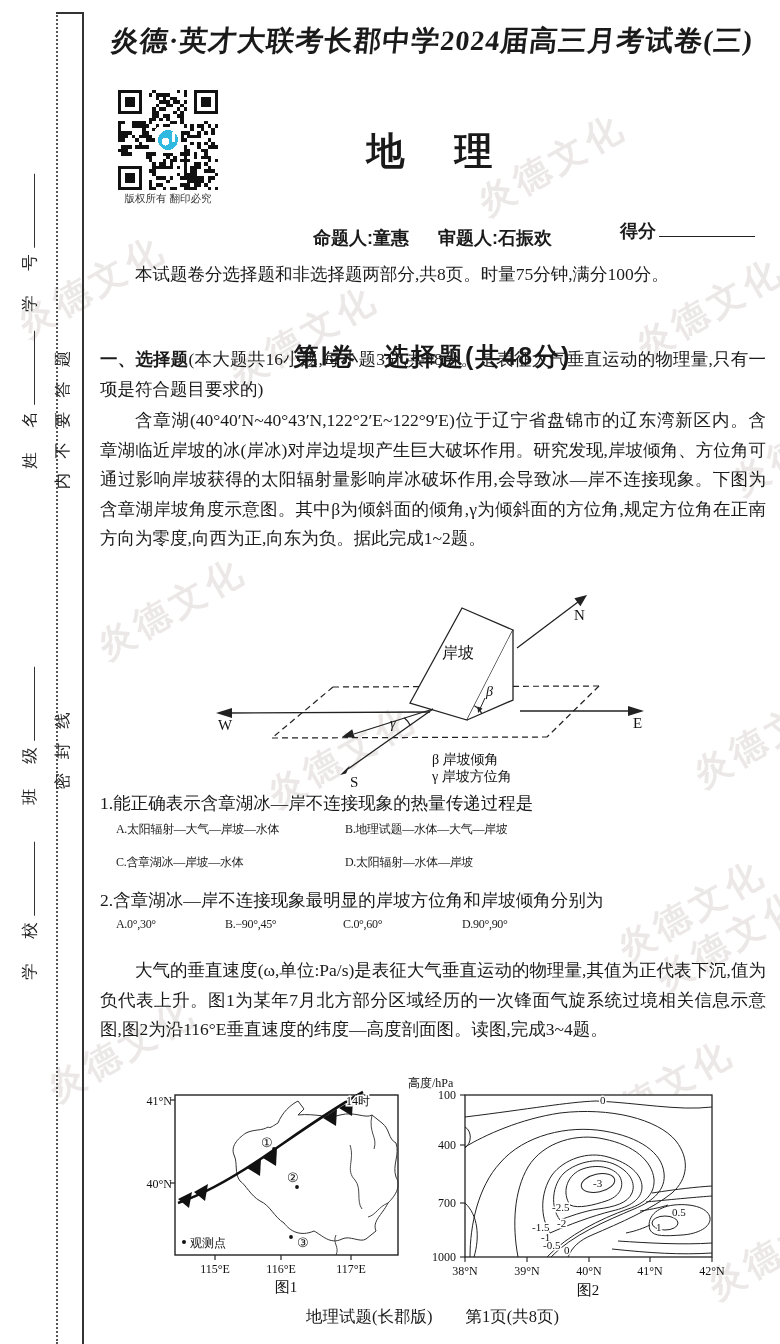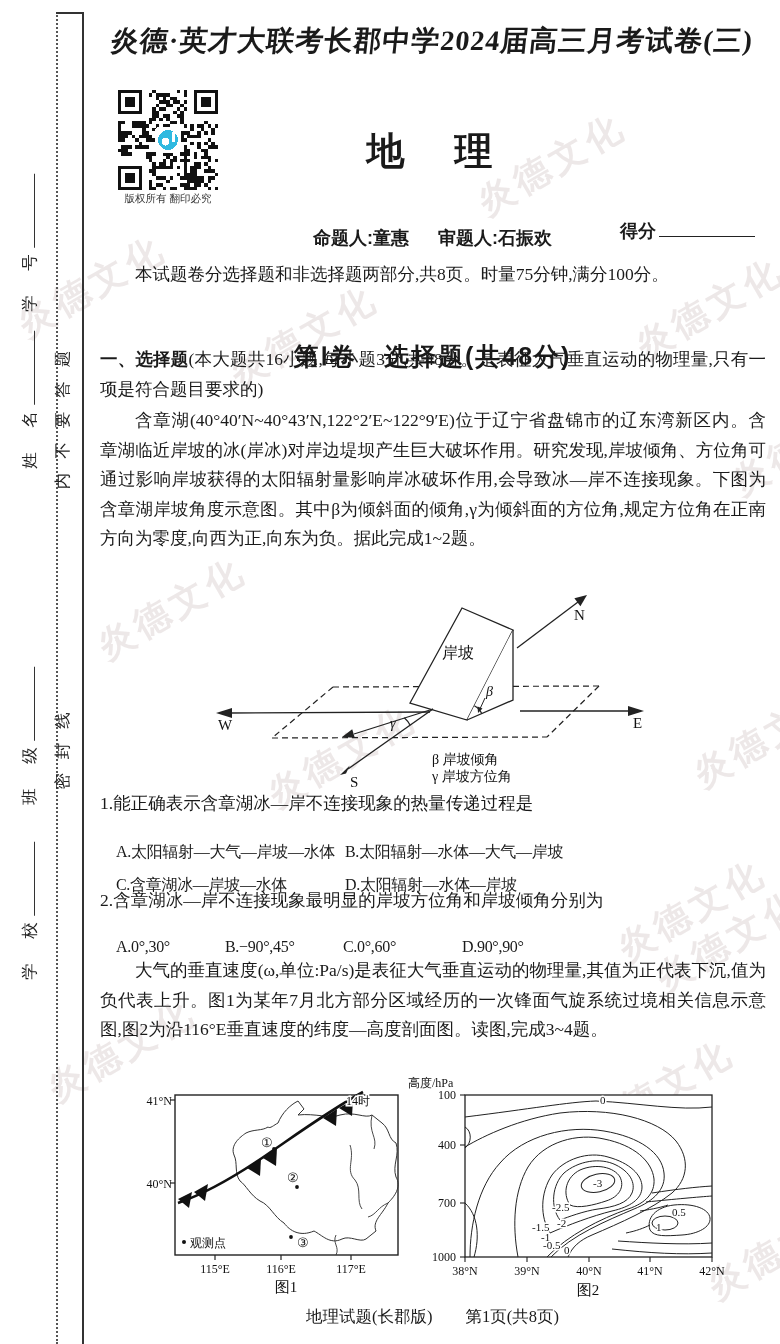--- a/index.html
+++ b/index.html
@@ -34,21 +34,21 @@
   .score { left:620px; top:216px; font-size:18px; font-weight:700; font-family:"Liberation Sans", sans-serif; }
   .score-line { display:inline-block; width:96px; height:20px; border-bottom:1.5px solid #222; margin-left:3px; }
 
   
   .para { left:100px; width:666px; font-size:17.5px; line-height:29.5px; text-align:justify;margin-top:8px; }
   .indent { text-indent:2em; }
   .sec-title { left:100px; top:292px; width:665px; text-align:center; font-size:25px; font-weight:700;
                font-family:"Liberation Sans", sans-serif; letter-spacing:2px;margin-top:48px; }
   .instr-lead { font-weight:700; font-family:Liberation Sans, sans-serif; }
   .stem { left:100px; width:666px; font-size:17.5px; white-space:nowrap; }
-  .opt { position:absolute; font-size:16px; letter-spacing:-0.3px; white-space:nowrap;margin-top:21px; }
+  .opt { position:absolute; font-size:12px; letter-spacing:-0.3px; white-space:nowrap; }
 
   .footer { left:100px; top:1306px; width:665px; text-align:center; font-size:16.5px; }
 
   svg { position:absolute; overflow:visible; }
   svg text { font-family:"Liberation Serif", serif; fill:#111; }
   .halo { paint-order:stroke; stroke:#ffffff; stroke-width:3px; fill:#111; }
 </style>
 </head>
 <body>
 
@@ -169,21 +169,21 @@
     <text x="453" y="148" font-size="15">E</text>
     <text x="38" y="150" font-size="15">W</text>
     <text x="306" y="116" font-size="14" font-style="italic">β</text>
     <text x="210" y="148" font-size="14" font-style="italic">γ</text>
     <text x="252" y="184" font-size="14">β 岸坡倾角</text>
     <text x="252" y="201" font-size="14">γ 岸坡方位角</text>
   </svg>
 
   <div class="abs stem" style="top:791px">1.能正确表示含章湖冰—岸不连接现象的热量传递过程是</div>
   <div class="opt" style="left:116px;top:821px">A.太阳辐射—大气—岸坡—水体</div>
-  <div class="opt" style="left:345px;top:821px">B.太阳辐射—水体—大气—岸坡</div>
+  <div class="opt" style="left:345px;top:821px">B.地理试题—水体—大气—岸坡</div>
   <div class="opt" style="left:116px;top:854px">C.含章湖冰—岸坡—水体</div>
   <div class="opt" style="left:345px;top:854px">D.太阳辐射—水体—岸坡</div>
 
   <div class="abs stem" style="top:888px">2.含章湖冰—岸不连接现象最明显的岸坡方位角和岸坡倾角分别为</div>
   <div class="opt" style="left:116px;top:917px">A.0°,30°</div>
   <div class="opt" style="left:225px;top:917px">B.−90°,45°</div>
   <div class="opt" style="left:343px;top:917px">C.0°,60°</div>
   <div class="opt" style="left:462px;top:917px">D.90°,90°</div>
 
   <div class="abs para indent" style="top:948px">大气的垂直速度(ω,单位:Pa/s)是表征大气垂直运动的物理量,其值为正代表下沉,值为负代表上升。图1为某年7月北方部分区域经历的一次锋面气旋系统过境相关信息示意图,图2为沿116°E垂直速度的纬度—高度剖面图。读图,完成3~4题。</div>

